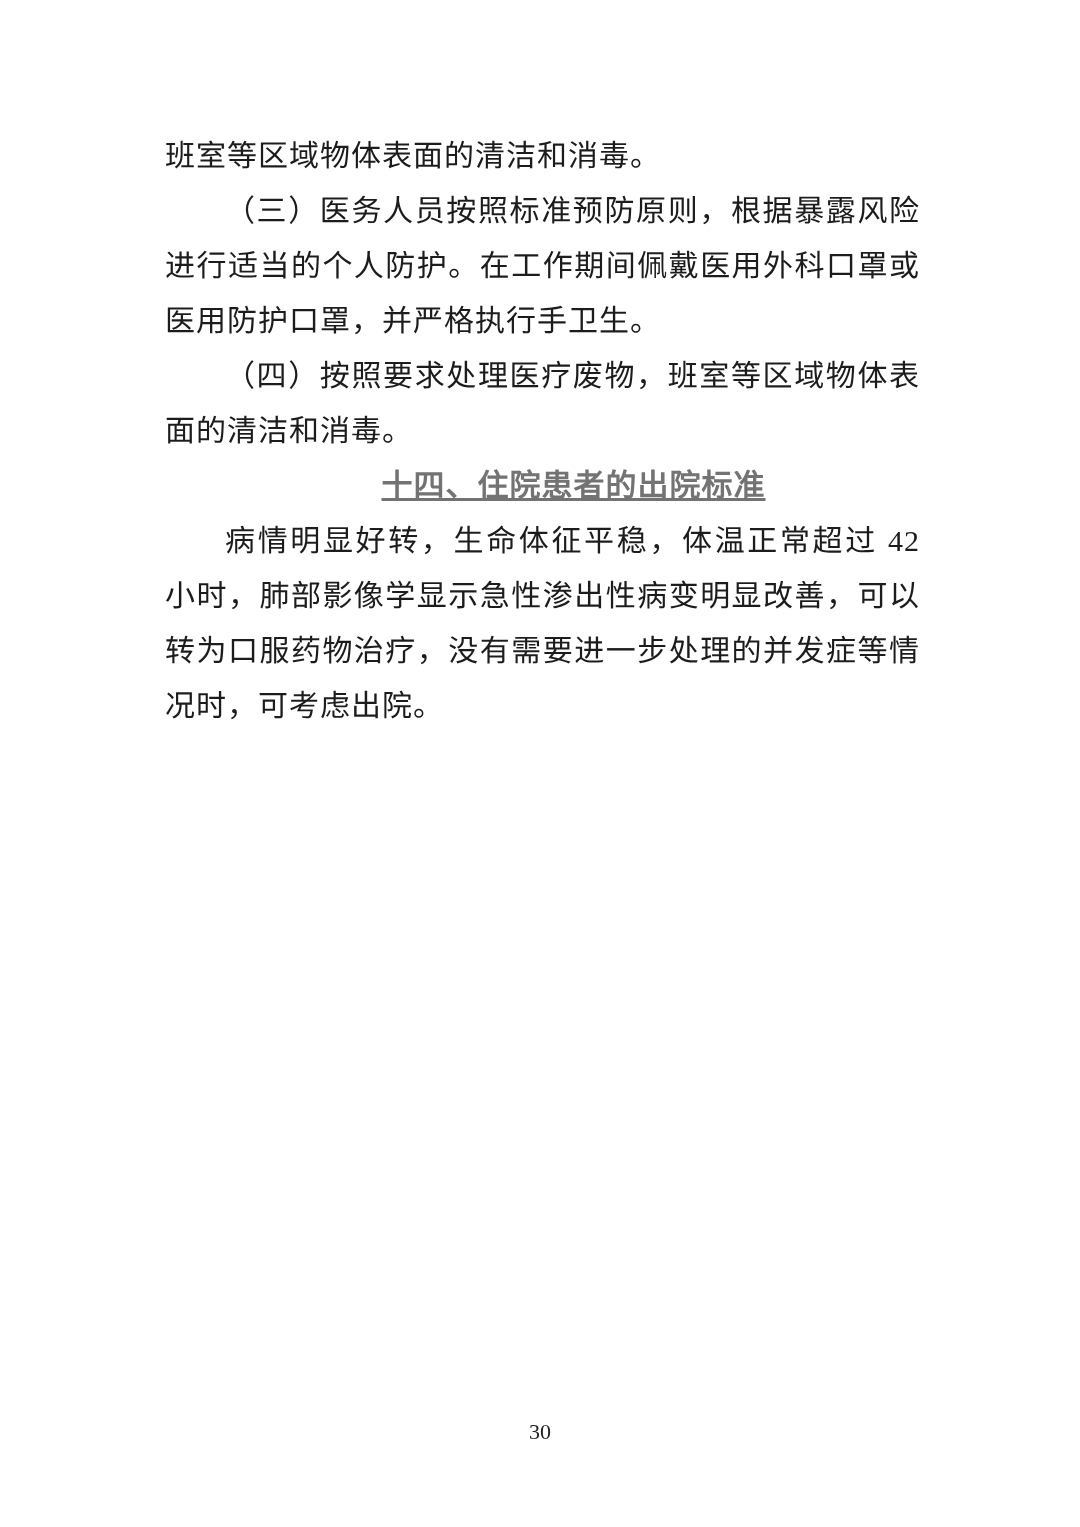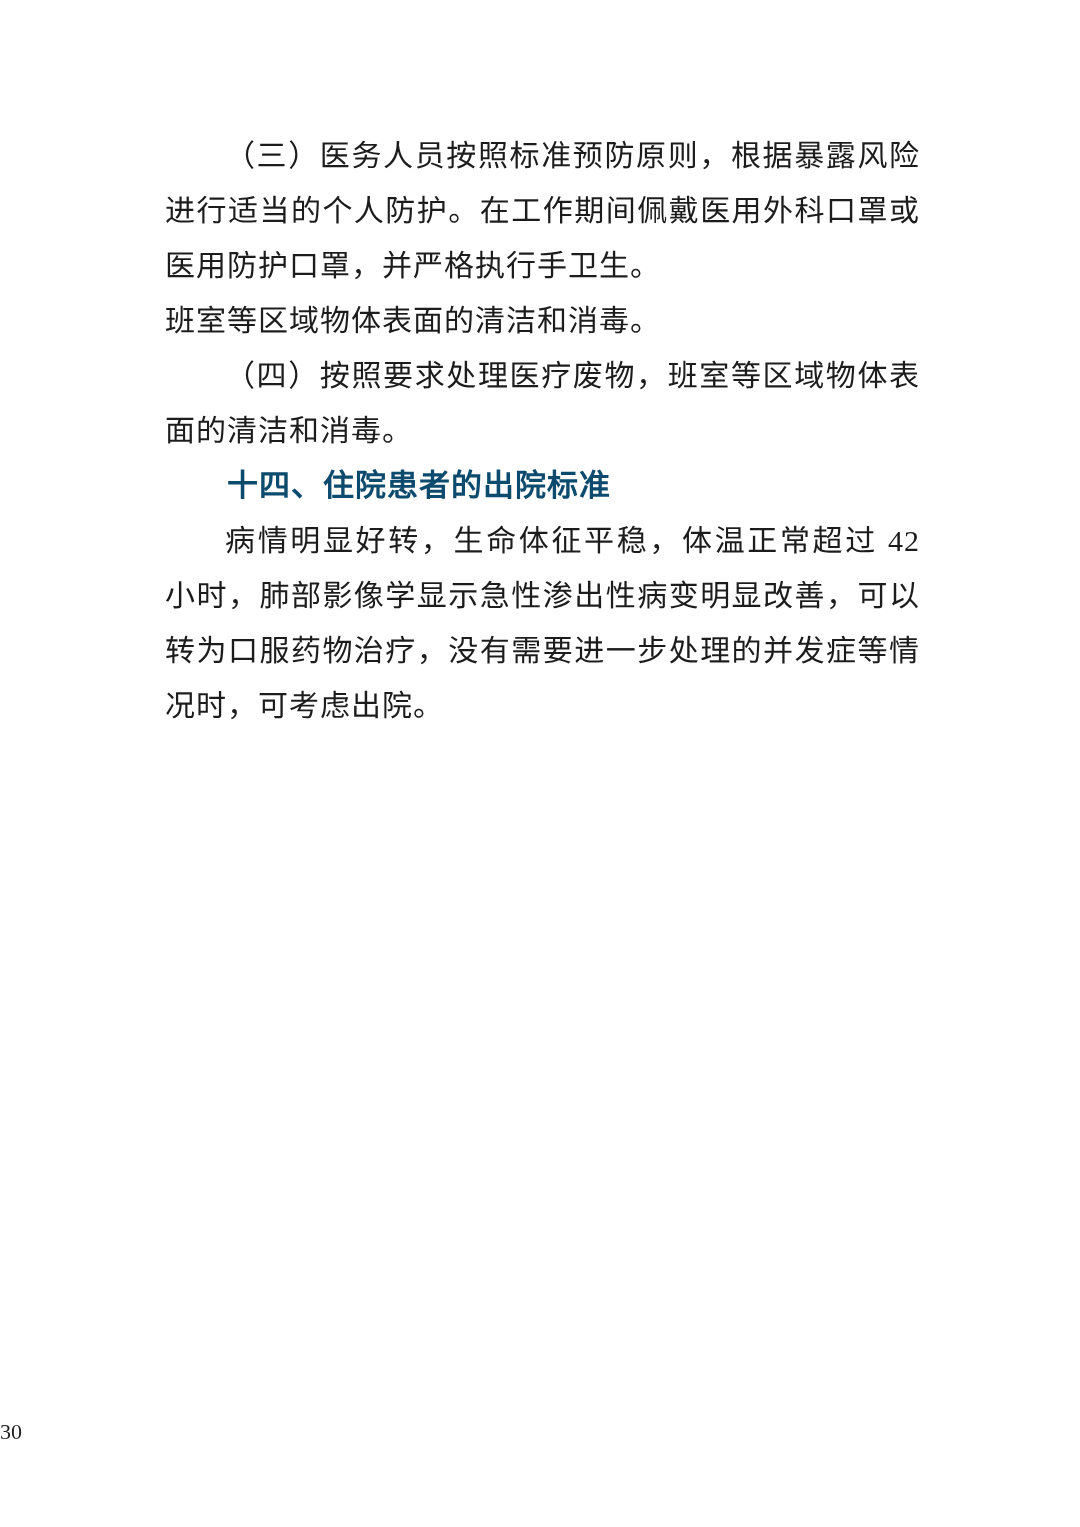--- a/index.html
+++ b/index.html
@@ -35,44 +35,46 @@
   .indent {
     text-indent: 2em;
   }
   .no-indent {
     text-indent: 0;
   }
   .heading {
     margin: 0;
     font-size: 31px;
     line-height: 55px;
-    color: #0c4a6e;
+    color: #737373;
     text-indent: 2em;
-    text-align: left;
+    text-align: center;
     font-family: "Liberation Sans", "DejaVu Sans", sans-serif;
     font-weight: 700;
     letter-spacing: 1px;
+    text-decoration: underline;
   }
   .page-number {
     position: absolute;
     left: 0;
     bottom: 82px;
     width: 100%;
+    text-align: center;
     font-size: 22px;
     line-height: 26px;
     color: #222222;
     font-family: "Liberation Serif", "DejaVu Serif", serif;
     margin-top: 7px;
   }
 </style>
 </head>
 <body>
 
 <div class="page">
   <div class="content">
+    <p class="body-text no-indent">班室等区域物体表面的清洁和消毒。</p>
     <p class="body-text indent">（三）医务人员按照标准预防原则，根据暴露风险进行适当的个人防护。在工作期间佩戴医用外科口罩或医用防护口罩，并严格执行手卫生。</p>
-    <p class="body-text no-indent">班室等区域物体表面的清洁和消毒。</p>
     <p class="body-text indent">（四）按照要求处理医疗废物，班室等区域物体表面的清洁和消毒。</p>
     <h2 class="heading">十四、住院患者的出院标准</h2>
     <p class="body-text indent">病情明显好转，生命体征平稳，体温正常超过 42 小时，肺部影像学显示急性渗出性病变明显改善，可以转为口服药物治疗，没有需要进一步处理的并发症等情况时，可考虑出院。</p>
   </div>
   <div class="page-number">30</div>
 </div>
 
 </body></html>

